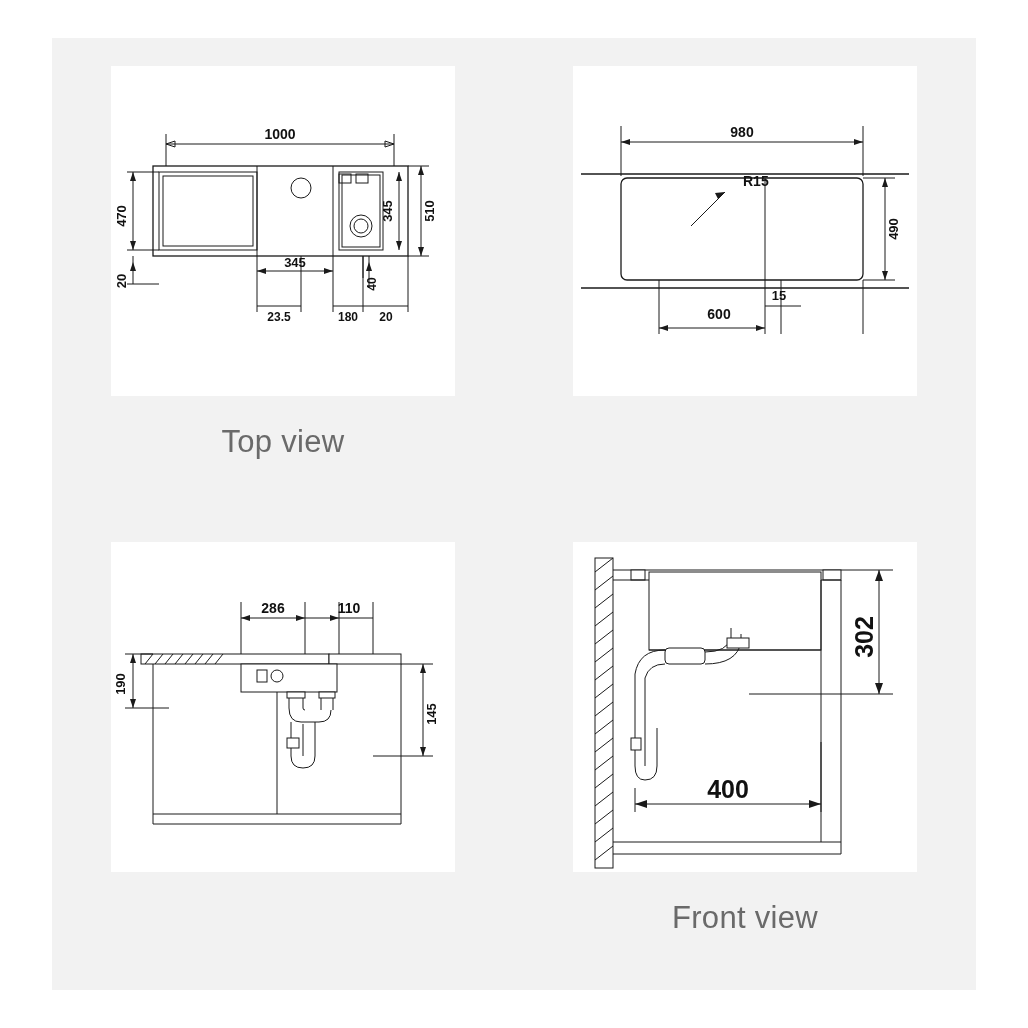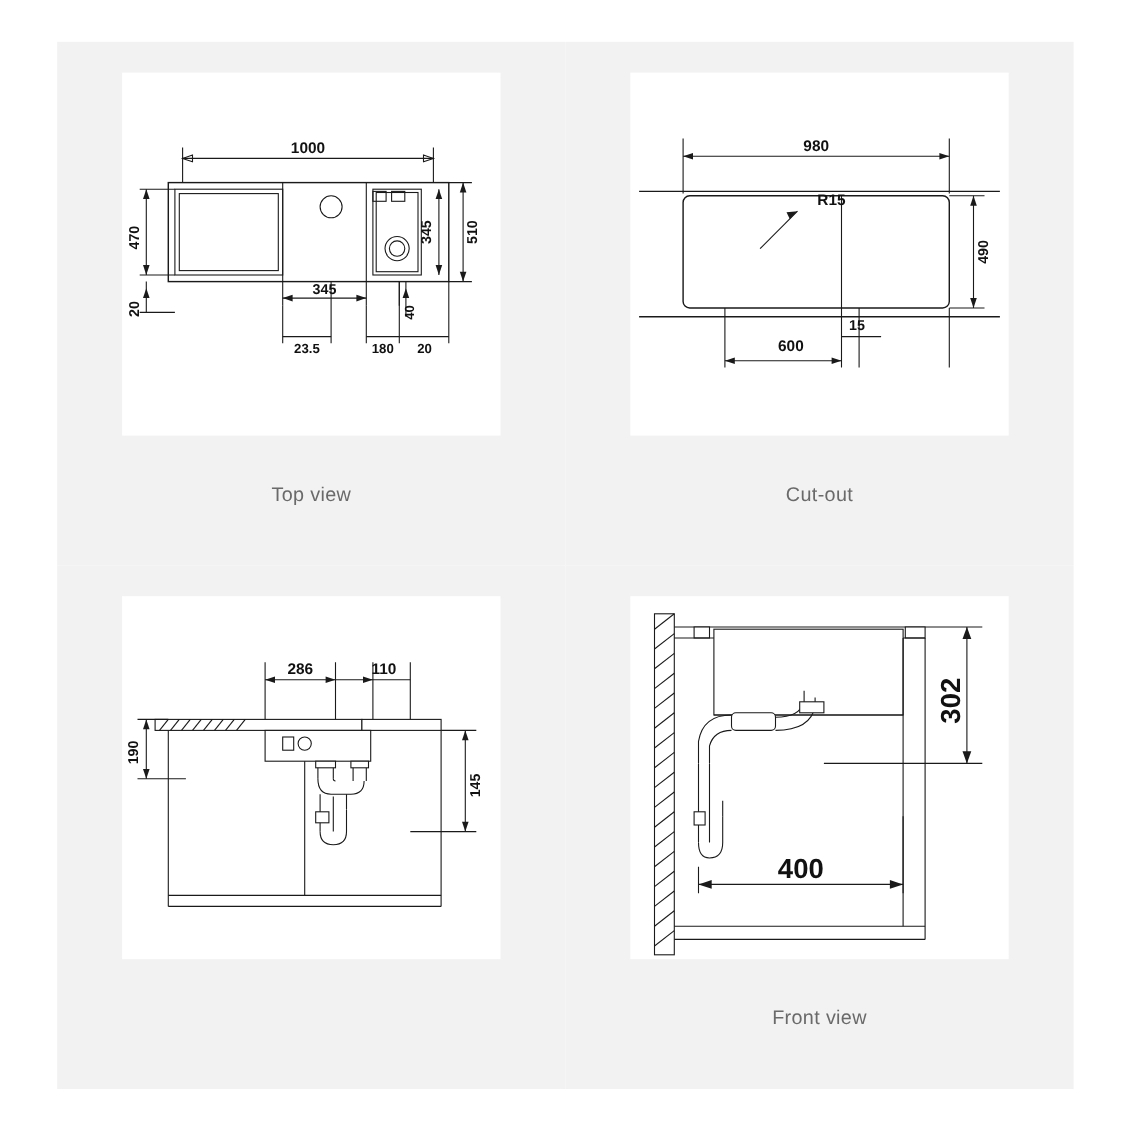--- a/index.html
+++ b/index.html
@@ -32,21 +32,21 @@
     position:relative;
     margin-top:28px;
     width:344px;
     height:330px;
   }
   .caption{
     position:absolute;
     bottom:54px;
     left:0;right:0;
     text-align:center;
-    font-size:18px;
+    font-size:31px;
     color:#6a6a6a;
     letter-spacing:.3px;
   }
   svg{display:block;}
   .ln{stroke:#1a1a1a;fill:none;}
   .thin{stroke-width:1;}
   .med{stroke-width:1.3;}
   .hatch{stroke:#1a1a1a;stroke-width:1;}
   .fillw{fill:#ffffff;}
   .dim{font-family:"Liberation Sans",sans-serif;fill:#111;font-weight:bold;}
@@ -180,21 +180,20 @@
         <line class="ln thin" x1="208" y1="240" x2="208" y2="240"></line>
 
         <text class="dim d14" x="169" y="71" text-anchor="middle">980</text>
         <text class="dim d13" x="325" y="163" text-anchor="middle" transform="rotate(-90 325 163)">490</text>
         <text class="dim d14" x="146" y="253" text-anchor="middle">600</text>
         <text class="dim d13" x="206" y="234" text-anchor="middle">15</text>
         <text class="dim d14" x="170" y="120" text-anchor="start">R15</text>
       </svg>
 
     </div>
-    <div class="caption">Cut-out</div>
   </div>
 
   <div class="panel">
     <div class="canvas">
       <svg width="344" height="330" viewBox="0 0 344 330">
 
         <line class="ln thin" x1="130" y1="60" x2="130" y2="118"></line>
         <line class="ln thin" x1="194" y1="60" x2="194" y2="118"></line>
         <line class="ln thin" x1="228" y1="60" x2="228" y2="118"></line>
         <line class="ln thin" x1="130" y1="76" x2="194" y2="76"></line>

